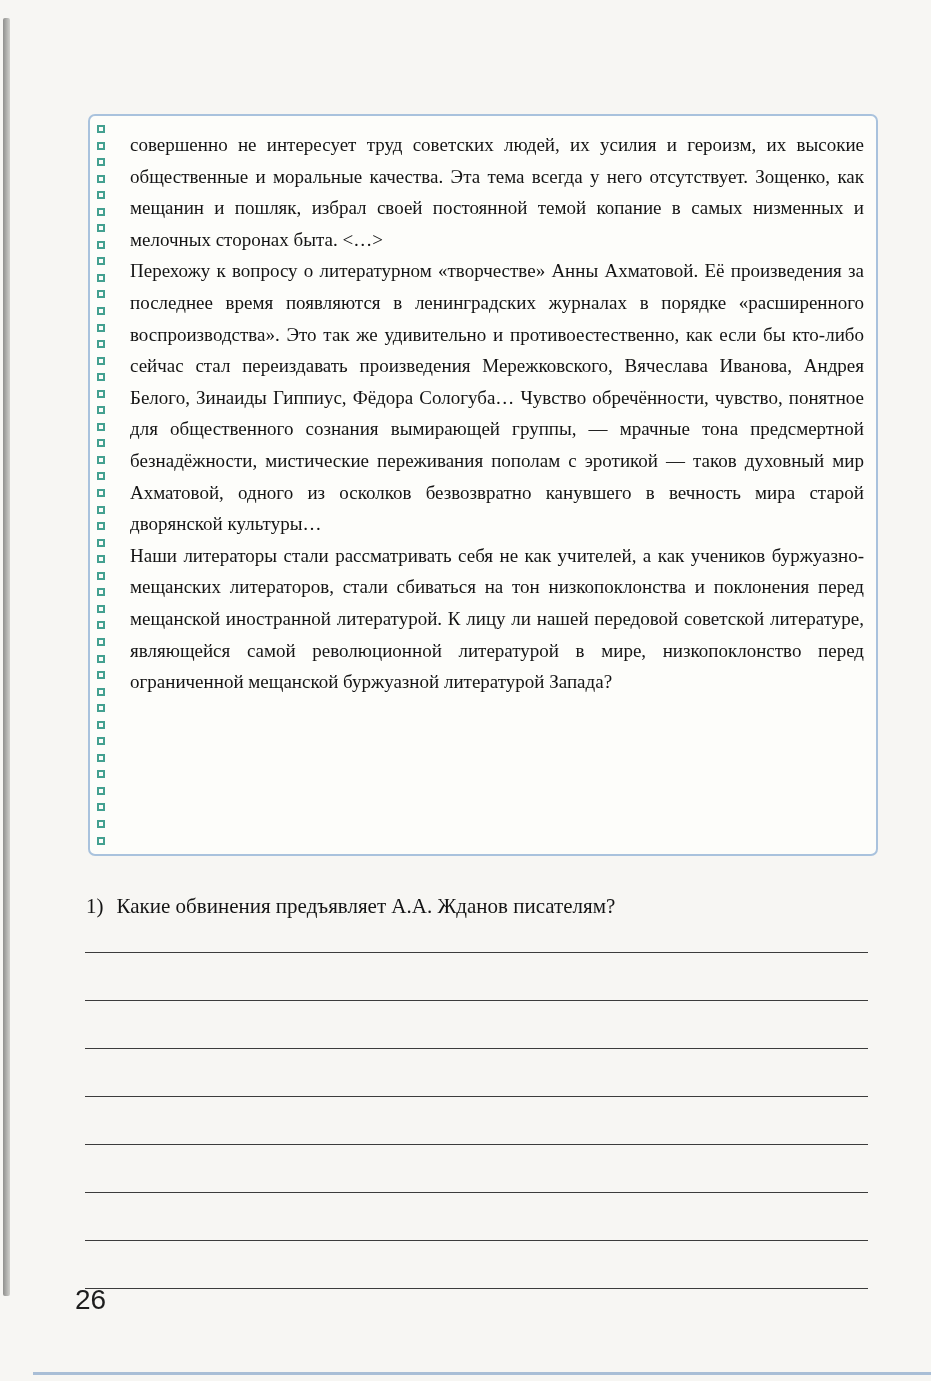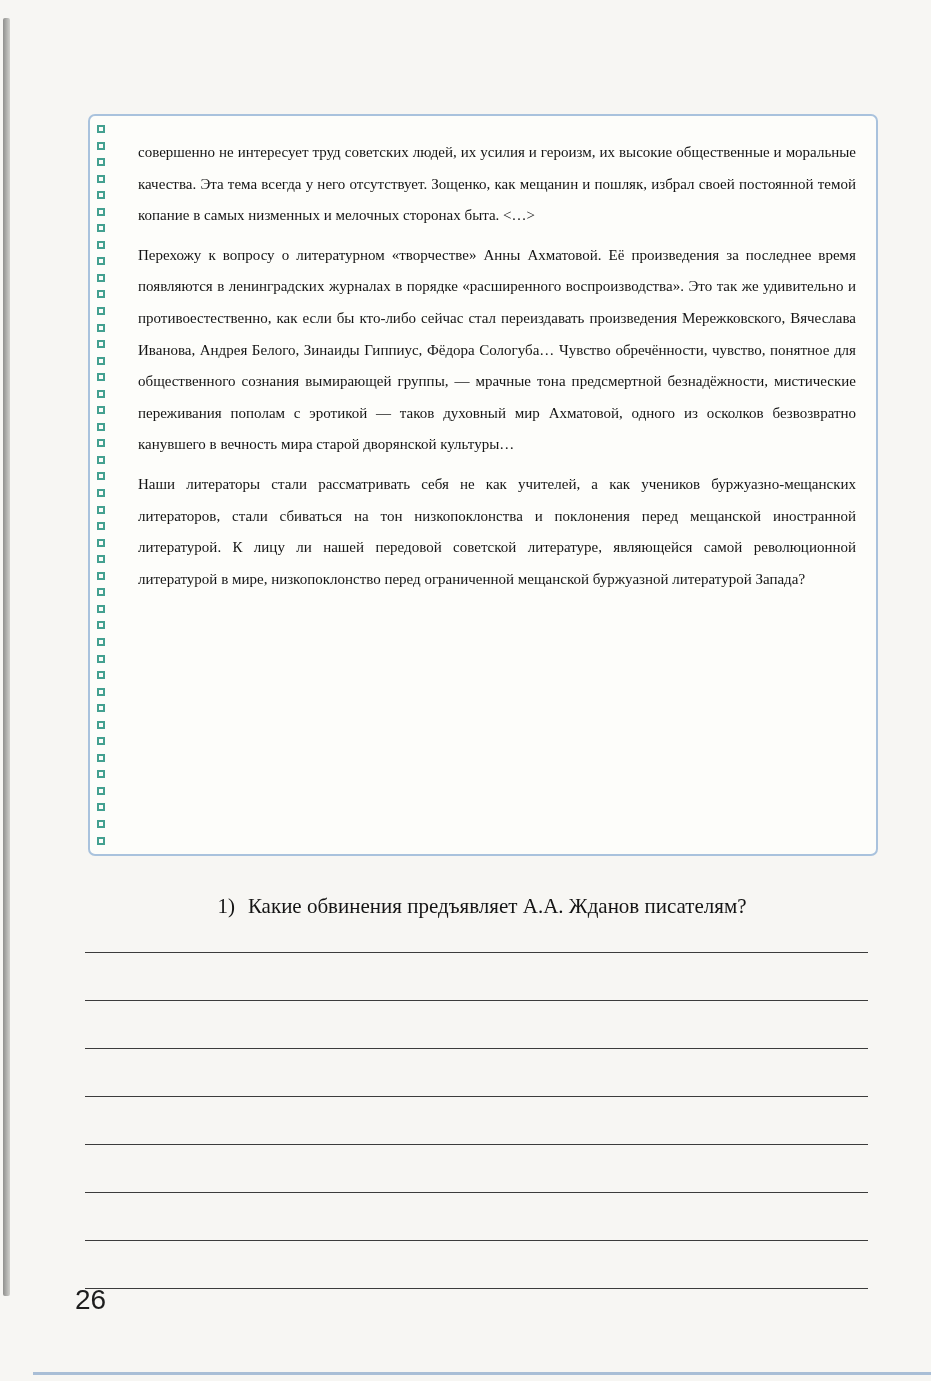--- a/index.html
+++ b/index.html
@@ -49,36 +49,35 @@
     align-items: flex-start;
   }
   .deco-square {
     width: 8px;
     height: 8px;
     box-sizing: border-box;
     border: 2px solid #43a090;
     flex: 0 0 auto;
   }
   .excerpt-text p {
-    margin: 8px;
-    font-size: 15px;
+    margin: 0;
+    font-size: 19px;
     line-height: 31.6px;
     text-align: justify;
     hyphens: auto;
     color: #141414;
   }
   .question {
     position: absolute;
     left: 86px;
     top: 891px;
     width: 792px;
     font-size: 21px;
     line-height: 30px;
     color: #141414;
-    text-align: center;
   }
   .question .q-number {
     display: inline-block;
     margin-right: 13px;
   }
   .answer-lines {
     position: absolute;
     left: 85px;
     top: 905px;
     width: 783px;

